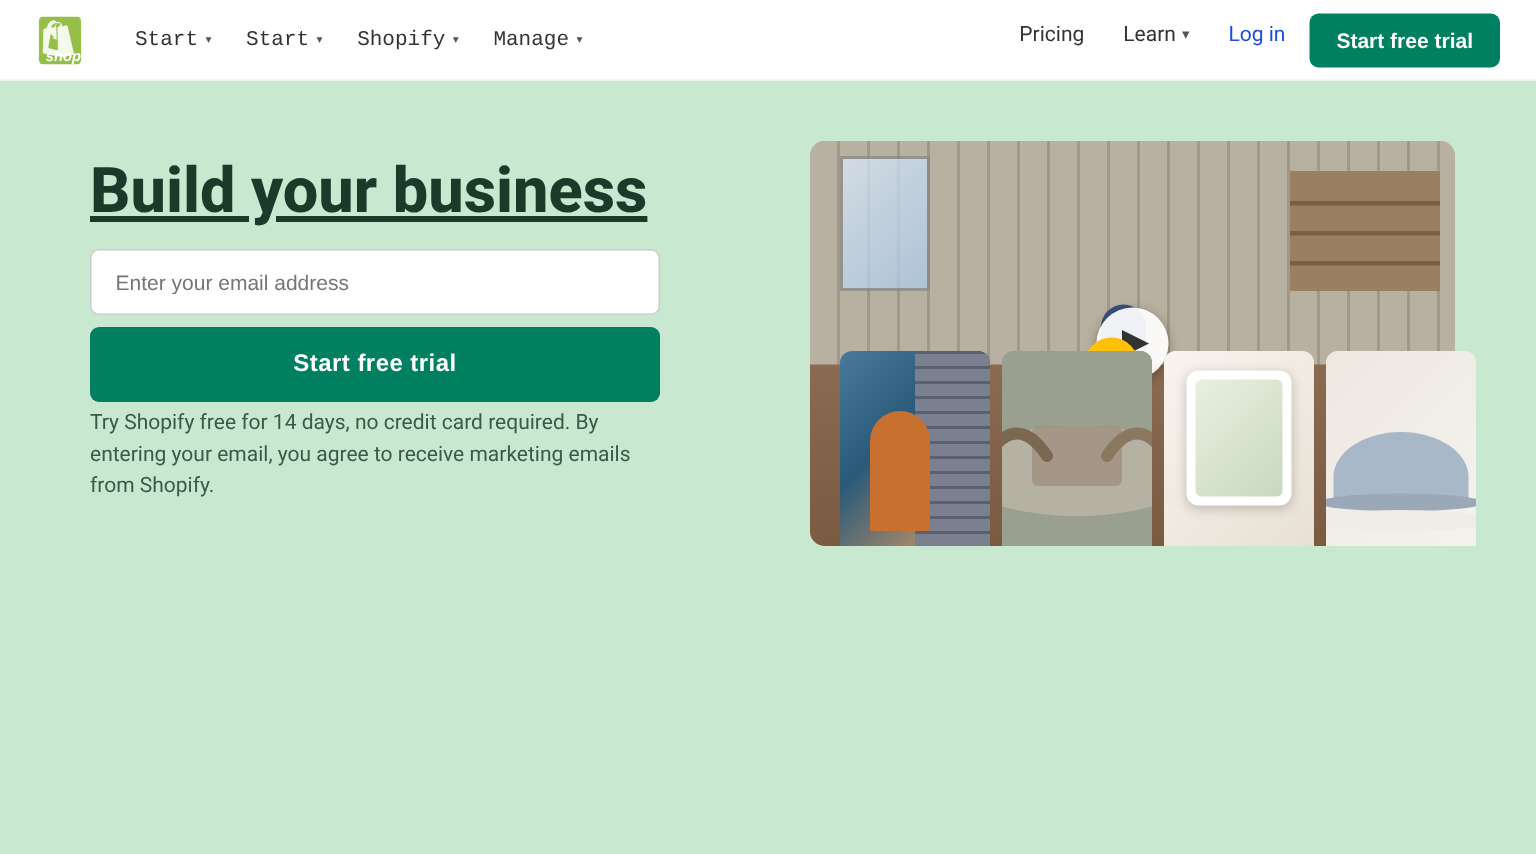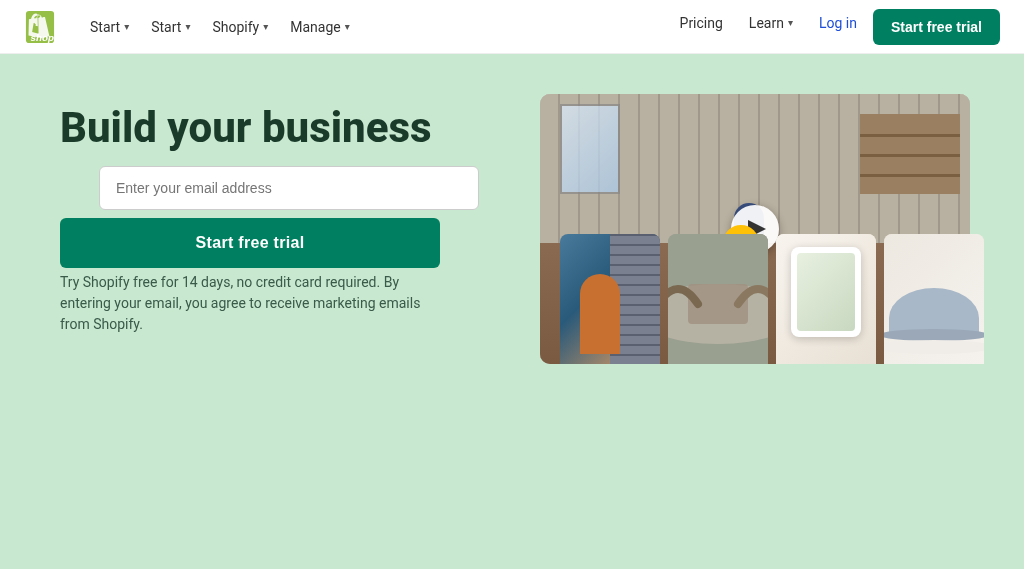--- a/index.html
+++ b/index.html
@@ -29,20 +29,21 @@
     }
     .logo-icon {
       width: 32px;
       height: 32px;
     }
     .nav-links-left {
       display: flex;
       align-items: flex-start;
       gap: 2px;
       flex: 1;
+      font-family: Liberation Mono, monospace;
     }
     .nav-link {
       display: flex;
       align-items: center;
       gap: 4px;
       padding: 6px 10px;
       font-size: 14px;
       color: #333;
       cursor: pointer;
       border-radius: 4px;
@@ -96,20 +97,21 @@
     .hero-left {
       flex: 0 0 460px;
       padding-top: 10px;
     }
     .hero-title {
       font-size: 42px;
       font-weight: 800;
       color: #1a3a2a;
       line-height: 1.15;
       margin-bottom: 14px;
+      text-decoration: underline;
     }
     .hero-subtitle {
       font-size: 18px;
       color: #2a5a3a;
       margin-bottom: 22px;
     }
     .email-form {
       display: flex;
       flex-direction: column;
       gap: 8px;
@@ -117,21 +119,20 @@
     }
     .email-input {
       width: 100%;
       padding: 13px 16px;
       border: 1.5px solid #ccc;
       border-radius: 6px;
       font-size: 14px;
       color: #aaa;
       outline: none;
       background: #fff;
-      margin-left: 39px;
     }
     .start-trial-btn-hero {
       width: 100%;
       background: #008060;
       color: #fff;
       border: none;
       padding: 16px;
       border-radius: 6px;
       font-size: 16px;
       font-weight: 700;

